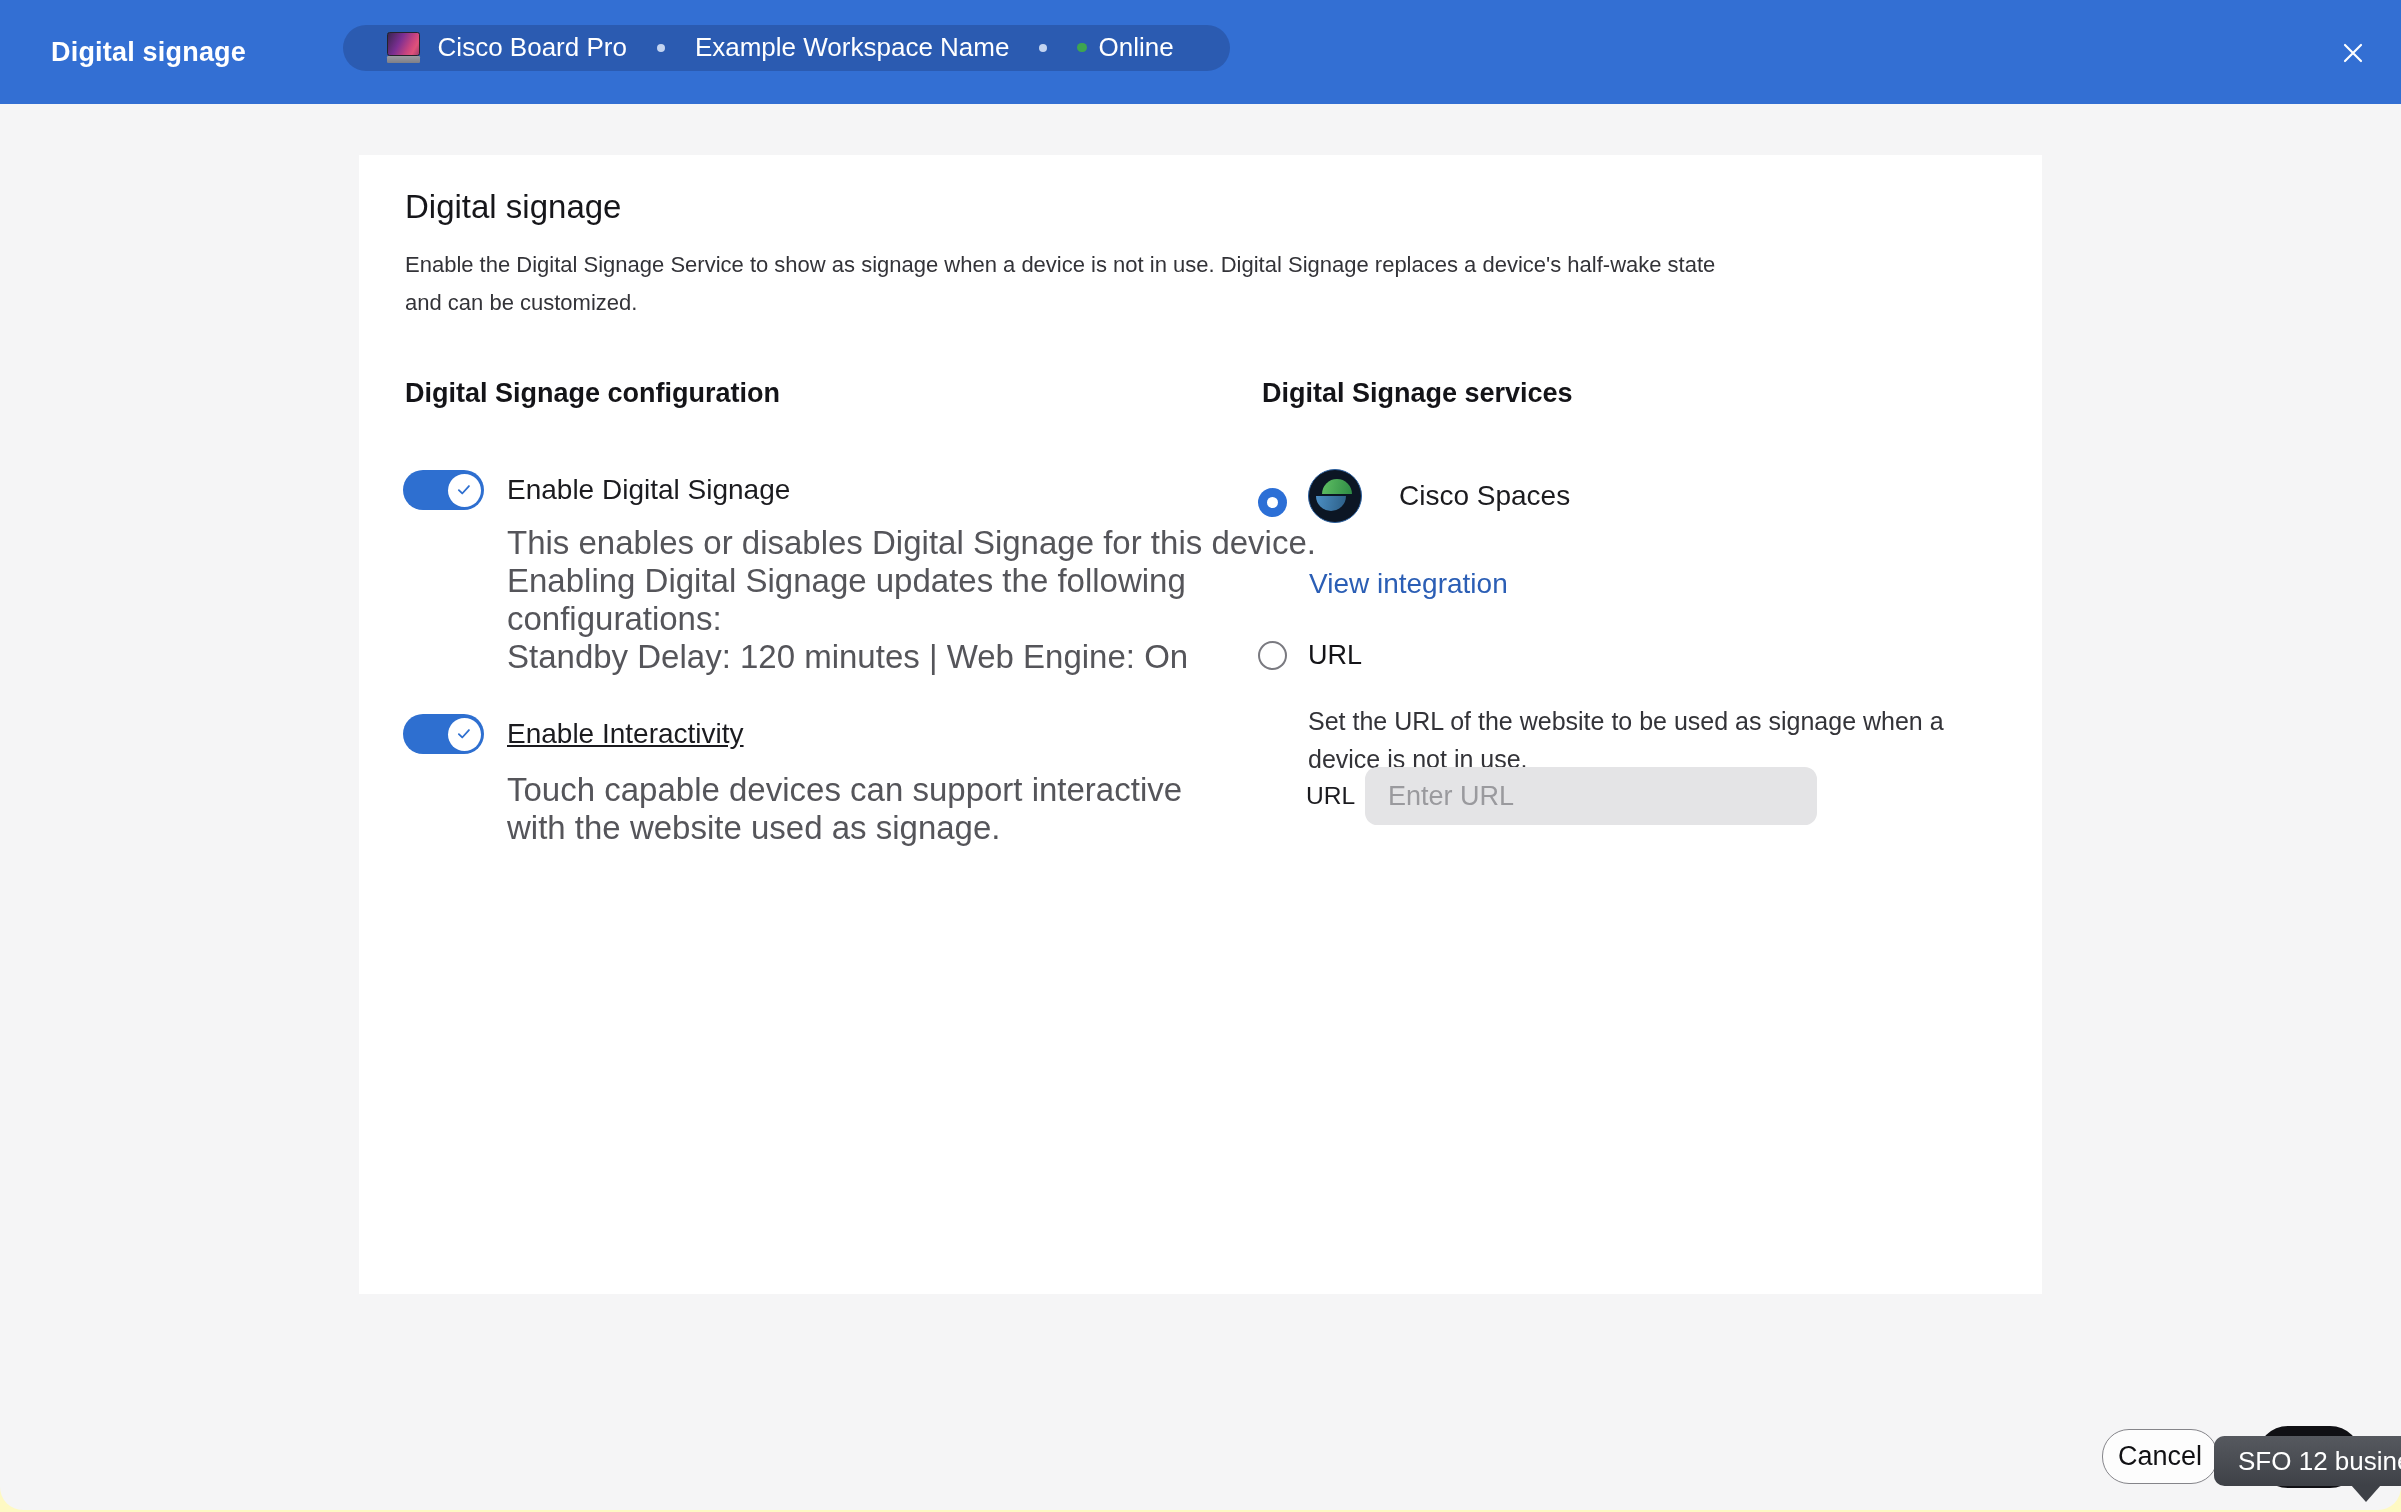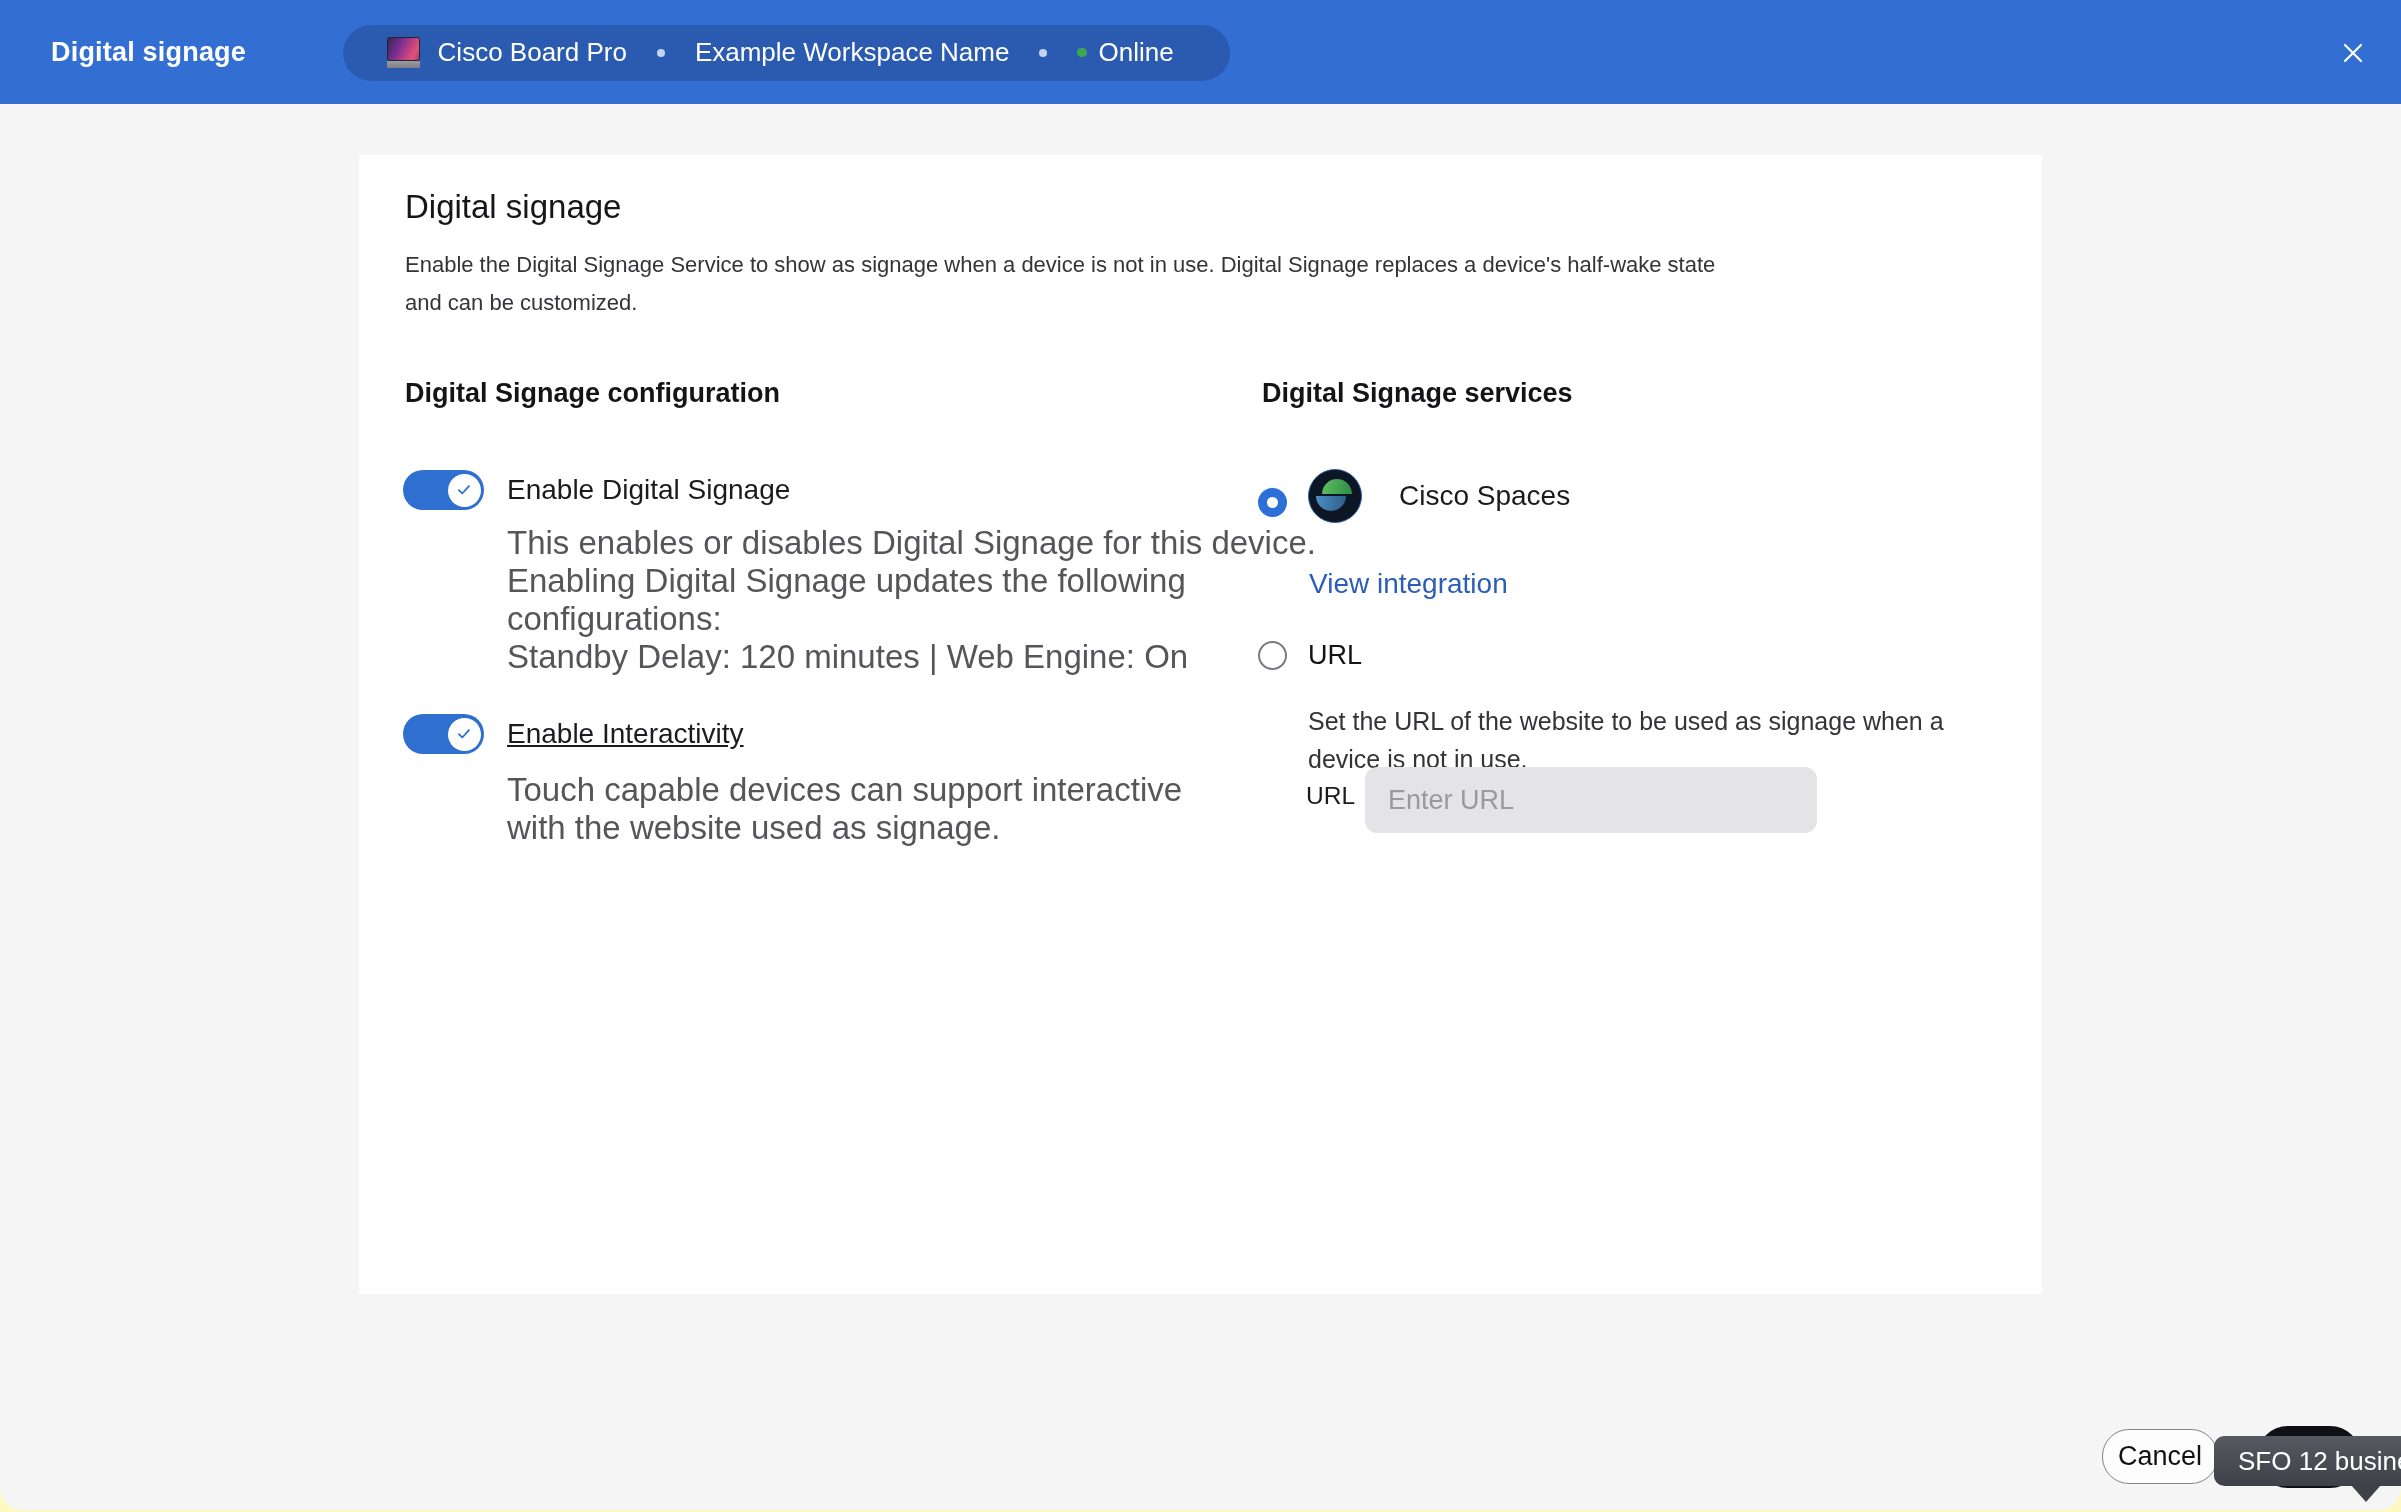--- a/index.html
+++ b/index.html
@@ -14,21 +14,21 @@
     background:#F5F5F6;border-radius:0 0 23px 23px;overflow:hidden;
   }
 
   
   .topbar{position:absolute;left:0;top:0;width:2401px;height:104px;background:#336FD3;}
   .topbar-title{
     position:absolute;left:51px;top:0;height:104px;display:flex;align-items:center;
     color:#FFFFFF;font-size:27px;font-weight:700;letter-spacing:0.2px;
   }
   .device-pill{
-    position:absolute;left:343px;top:24.6px;width:887px;height:56px;border-radius:28px;
+    position:absolute;left:343px;top:24.6px;width:887px;height:46px;border-radius:28px;
     background:#2B5BB1;display:flex;align-items:center;padding-left:44px;box-sizing:border-box;
   }
   .device-icon{position:relative;width:33px;height:32px;margin-right:17.6px;flex:0 0 auto;}
   .device-icon-screen{
     width:33px;height:24px;border-radius:2.6px;box-sizing:border-box;border:1.8px solid #23232B;
     background:linear-gradient(118deg,#3A2550 0%,#7B2F92 38%,#C9447F 68%,#E0527A 82%,#A03B6C 100%);
   }
   .device-icon-stand{width:33px;height:6.2px;margin-top:0.9px;border-radius:1.3px;
     background:linear-gradient(#9B9BA2,#7F7F87);}
   .pill-text{color:#FFFFFF;font-size:26px;white-space:nowrap;}
@@ -109,21 +109,21 @@
   .url-option-label{
     position:absolute;left:949px;top:480px;font-size:27px;line-height:40px;color:#141418;white-space:nowrap;
   }
   .url-desc{position:absolute;left:949px;top:524px;color:#333338;font-size:25px;margin-top:23px;}
   .url-desc .line{line-height:38px;white-space:nowrap;}
   .url-field-label{
     position:absolute;left:947px;top:612px;height:58px;display:flex;align-items:center;
     font-size:24.6px;color:#1B1B1F;
   }
   .url-input{
-    position:absolute;left:1006px;top:612px;width:452px;height:66px;border-radius:12.3px;
+    position:absolute;left:1006px;top:612px;width:452px;height:58px;border-radius:12.3px;
     background:#E4E4E6;border:none;box-sizing:border-box;padding:0 23px;
     font-family:"Liberation Sans","DejaVu Sans",sans-serif;font-size:27px;color:#3A3A3E;
   }
   .url-input::placeholder{color:#9A9A9E;opacity:1;}
 
   
   .cancel-btn{
     position:absolute;left:2102px;top:1429px;width:116px;height:55px;border-radius:27px;
     background:#FDFDFD;border:1.8px solid #85858A;box-sizing:border-box;cursor:pointer;
     font-family:"Liberation Sans","DejaVu Sans",sans-serif;font-size:27px;color:#111114;

